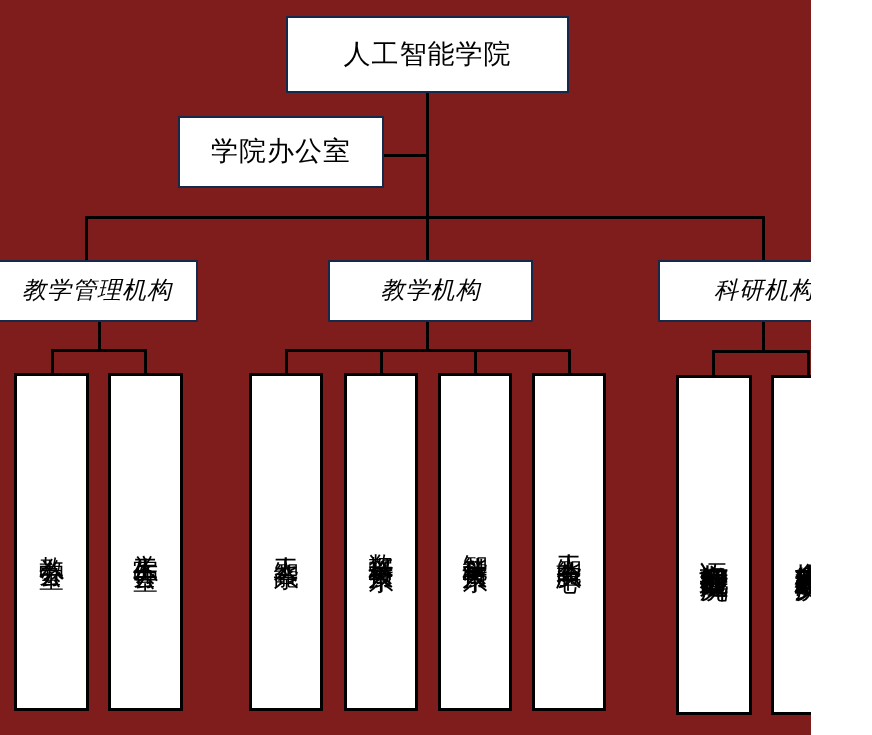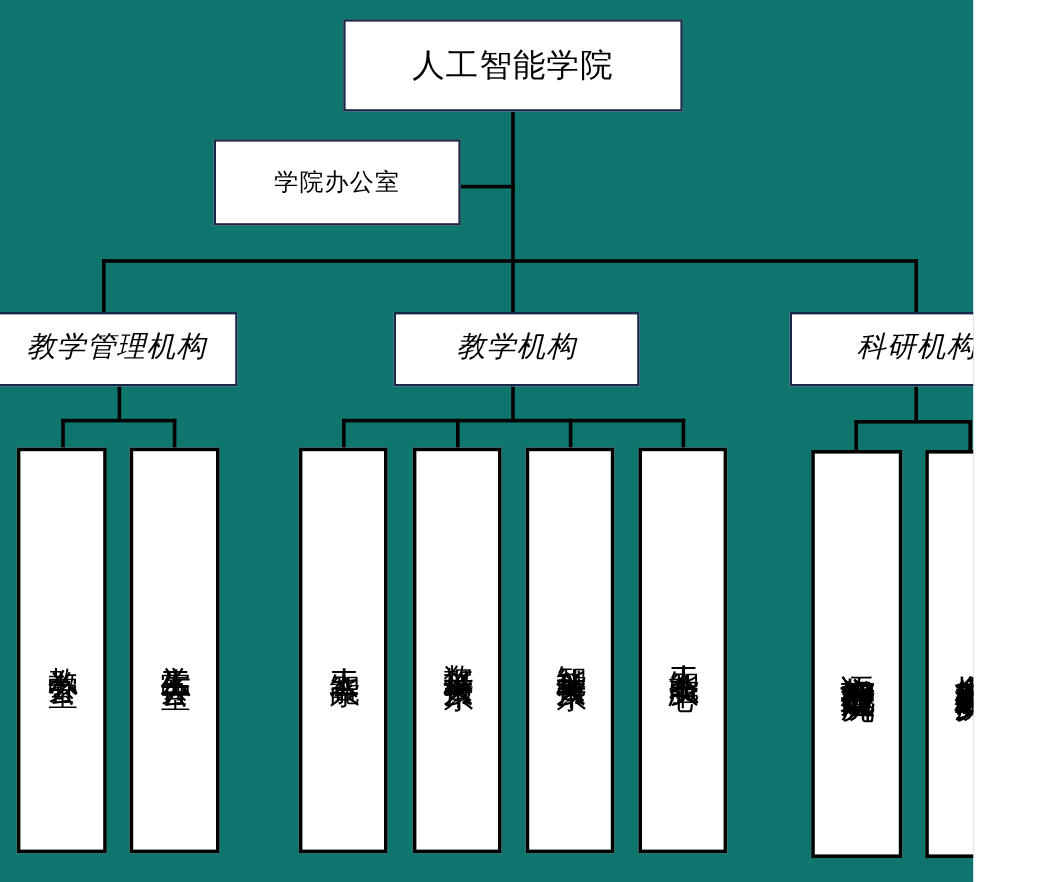--- a/index.html
+++ b/index.html
@@ -4,21 +4,21 @@
 <style>
   html, body {
     margin: 0;
     padding: 0;
     background: #ffffff;
   }
   #canvas {
     position: relative;
     width: 811px;
     height: 735px;
-    background: #0f766e;
+    background: #7f1d1d;
     overflow: hidden;
     font-family: "Liberation Serif", "DejaVu Serif", serif;
   }
 
   
   .node {
     position: absolute;
     box-sizing: border-box;
     background: #ffffff;
     display: flex;
@@ -35,21 +35,21 @@
   }
   .node .label {
     display: block;
     letter-spacing: 1px;
     line-height: 1.15;
     white-space: nowrap;
   }
 
   
   .tier-root .label   { font-size: 27px; }
-  .tier-office .label { font-size: 20px; }
+  .tier-office .label { font-size: 27px; }
   .tier-mid .label    { font-size: 24px; font-style: italic; }
 
   
   .node.vertical {
     align-items: center;
     justify-content: center;
   }
   .node.vertical .label {
     writing-mode: vertical-rl;
     text-orientation: upright;

